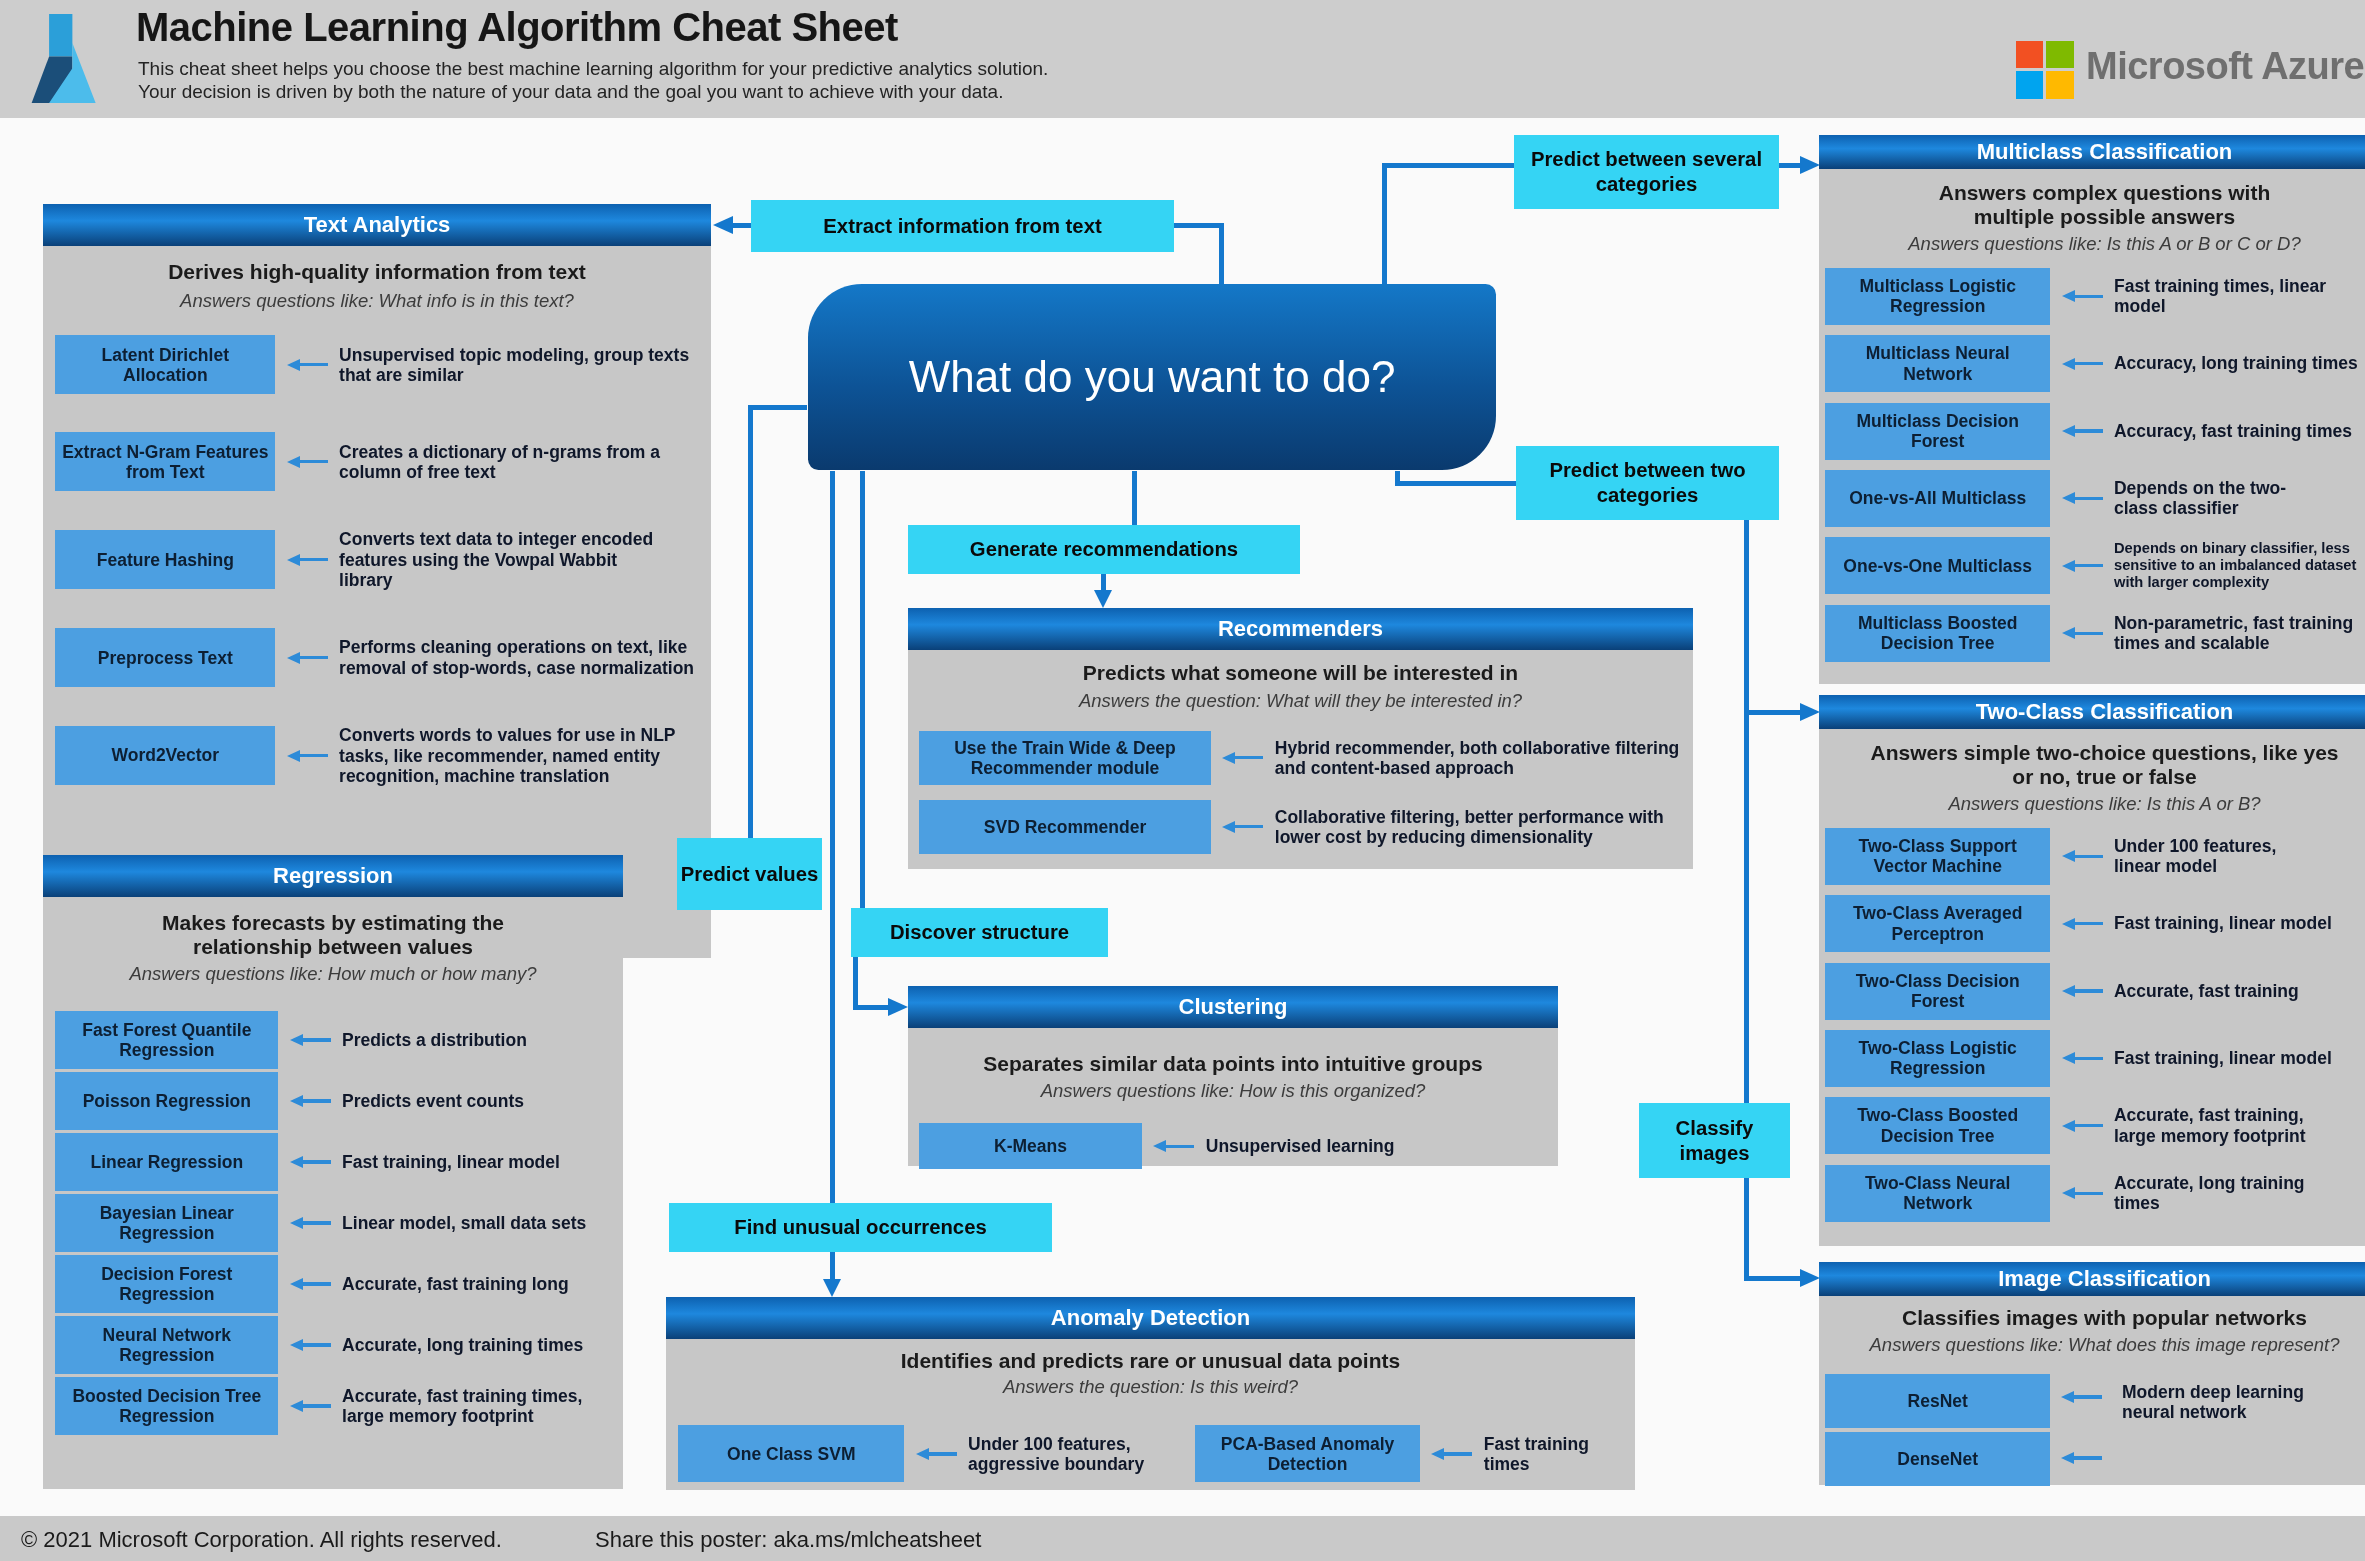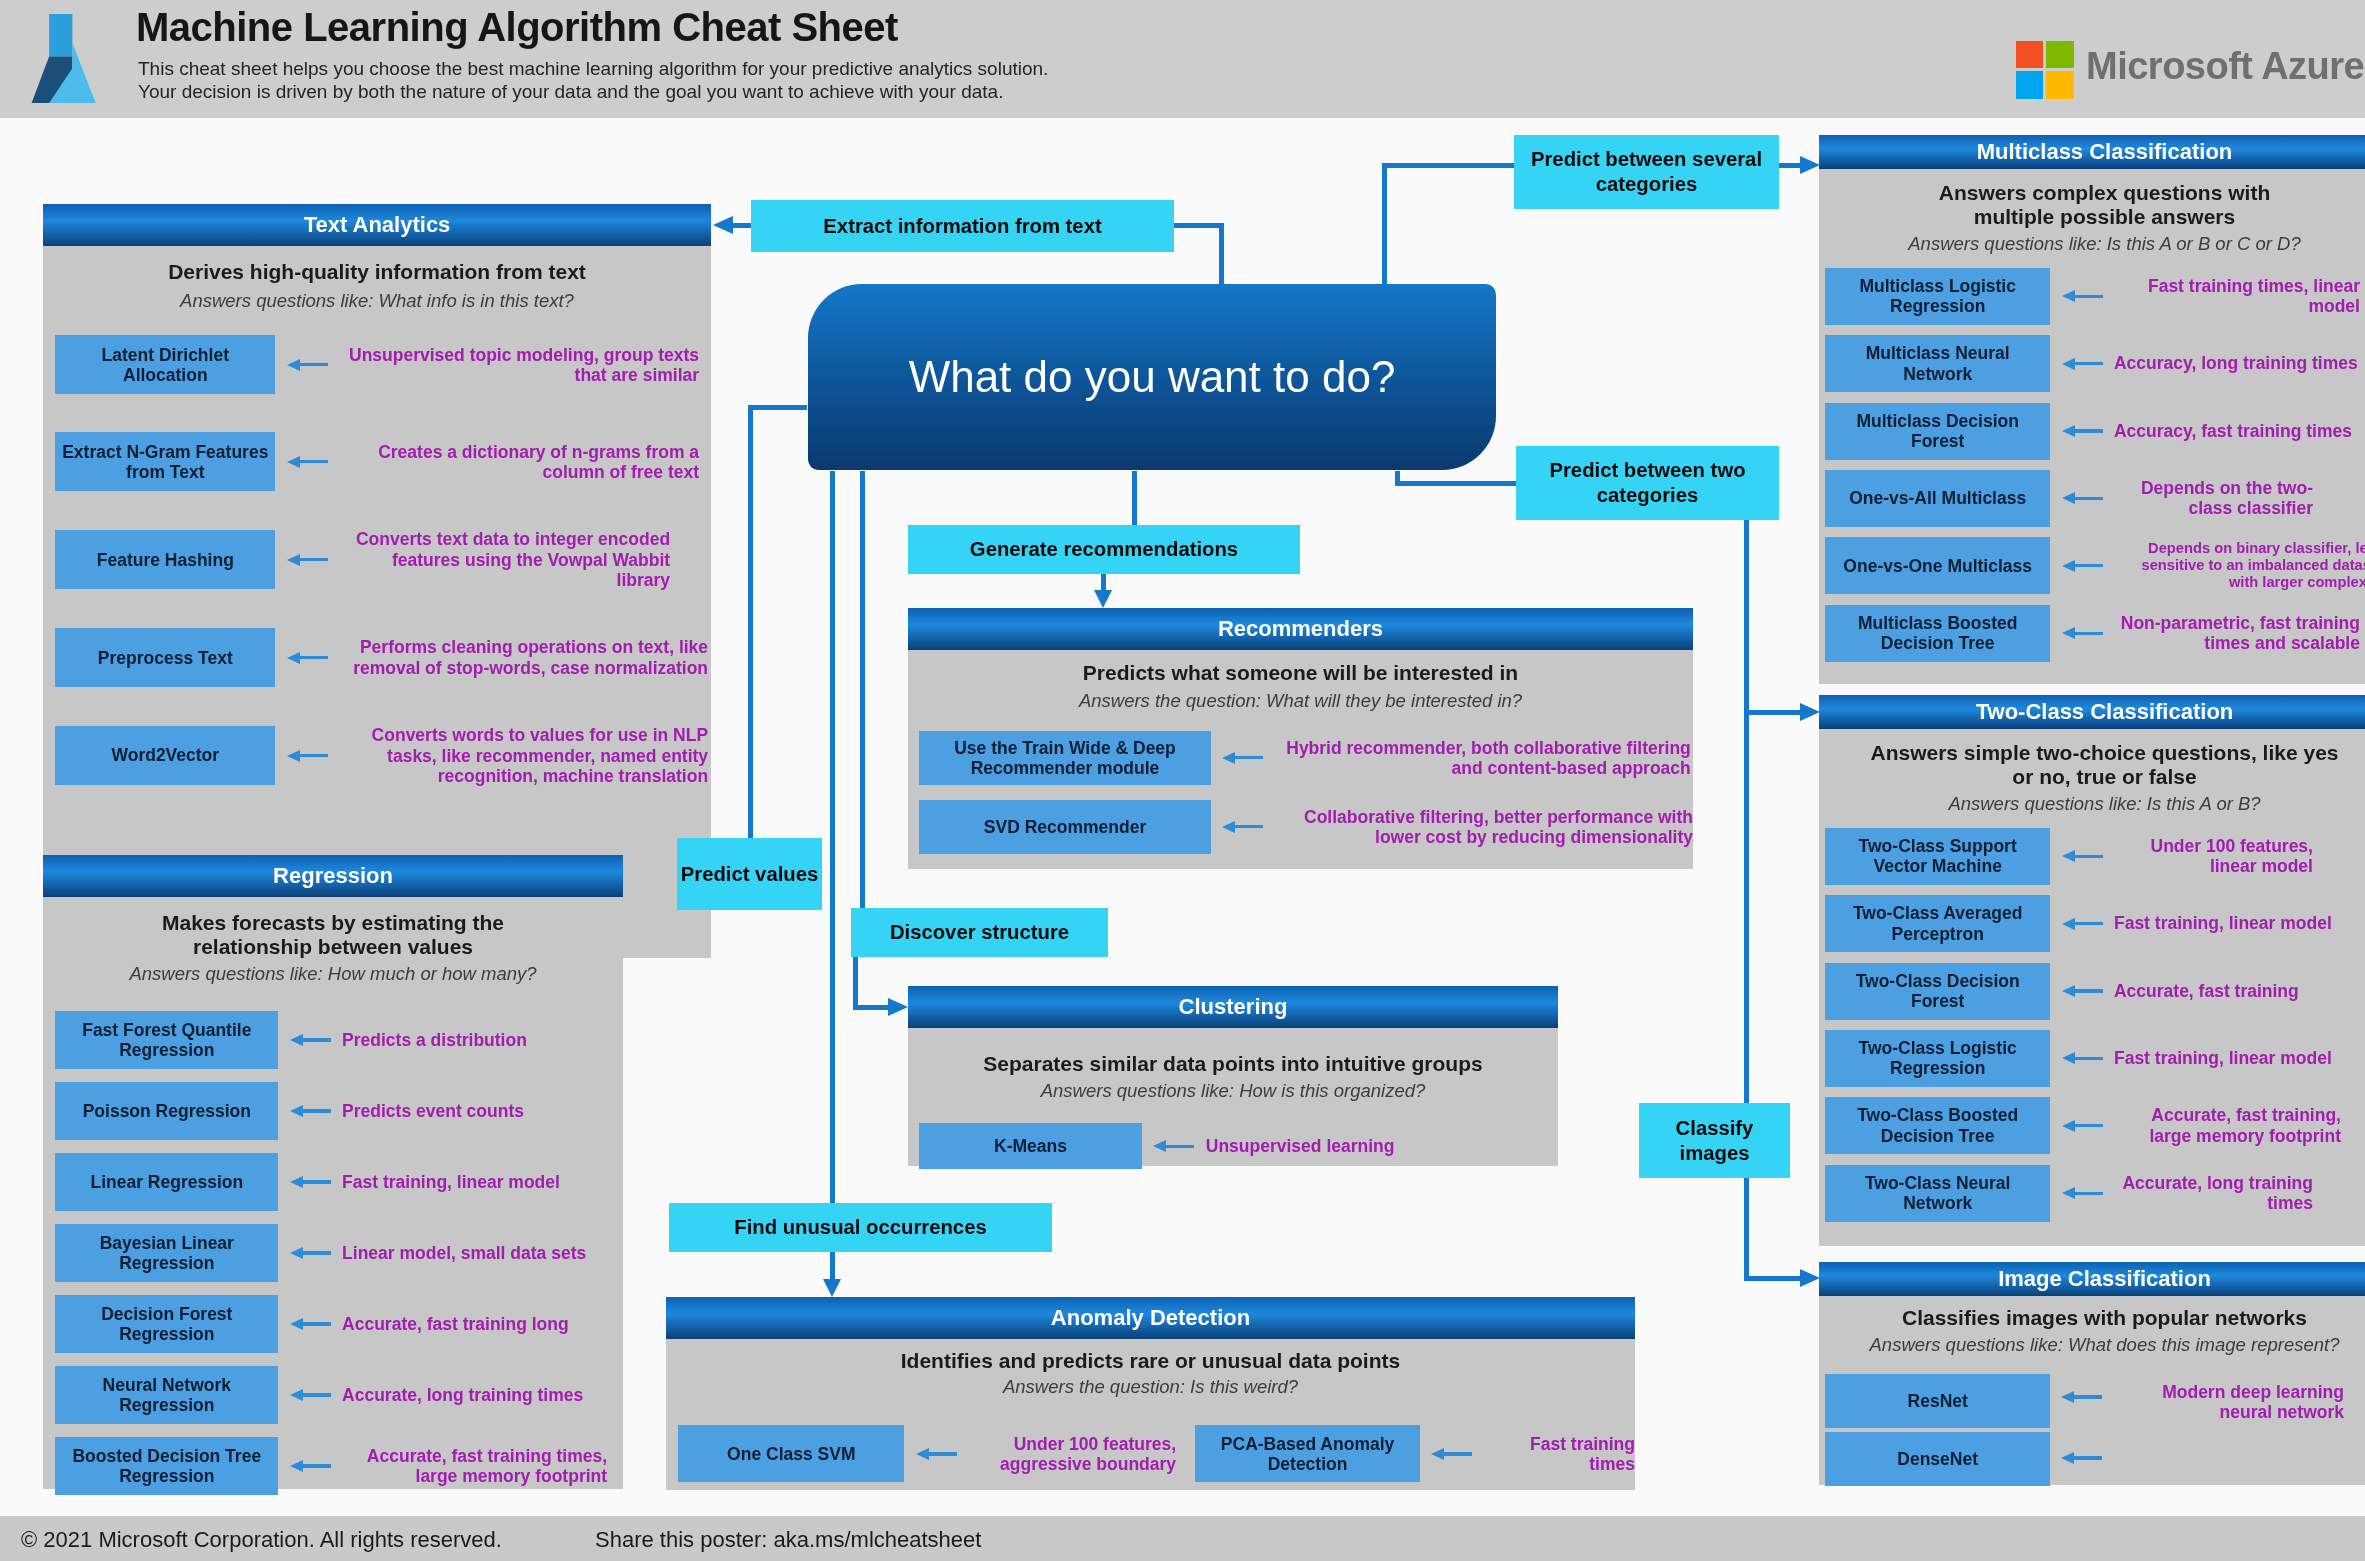--- a/index.html
+++ b/index.html
@@ -41,21 +41,21 @@
   .pdb{font-weight:bold;font-size:21px;color:#1b1b1b;text-align:center;line-height:1.13;margin:0 auto;}
   .pdi{font-style:italic;font-size:18.5px;color:#3c3c3c;text-align:center;margin:0 auto;}
   .rows{display:flex;flex-direction:column;}
   .row{display:flex;align-items:center;column-gap:11.4px;}
   .ibox{background:#4c9fe1;color:#0d1f33;font-weight:bold;font-size:17.5px;line-height:1.16;
         display:flex;align-items:center;justify-content:center;text-align:center;flex:none;
         width:var(--bw);min-height:var(--bh);padding:1.9px 4.7px;box-sizing:border-box;}
   .iarrow{display:flex;align-items:center;width:41px;flex:none;}
   .iarrow .hd{width:0;height:0;border-top:6.2px solid transparent;border-bottom:6.2px solid transparent;border-right:13.2px solid #2d8bd8;}
   .iarrow .sh{height:3.3px;background:#2d8bd8;flex:1;}
-  .idesc{font-weight:bold;font-size:17.5px;color:#a21caf;line-height:1.16;text-align:right;}
+  .idesc{font-weight:bold;font-size:17.5px;color:#0f172a;line-height:1.16;}
   .idesc.small{font-size:14.7px;}
   .img-area{position:relative;}
 </style>
 </head>
 <body>
 
 <div class="sheet">
 
   <div class="band top"></div>
   <svg class="azlogo" viewBox="0 0 100 100">
@@ -371,21 +371,21 @@
         </div>
       </div>
     </div>
   </div>
 
   <div class="panel" style="left:43px;top:855px;width:580px;height:634px;--bw:223px;--bh:58px">
     <div class="phead" style="height:42px">Regression</div>
     <div class="pbody" style="top:42px">
       <div class="pdb" style="padding-top:14px;max-width:388px">Makes forecasts by estimating the relationship between values</div>
       <div class="pdi" style="padding-top:4.7px">Answers questions like: How much or how many?</div>
-      <div class="rows" style="margin:26px 0 0 12.3px;row-gap:13px">
+      <div class="rows" style="margin:26px 0 0 12.3px;row-gap:3px">
         <div class="row">
           <div class="ibox">Fast Forest Quantile Regression</div>
           <div class="iarrow">
               <i class="hd"></i>
               <i class="sh"></i>
             </div>
           <div class="idesc" style="max-width:284px">Predicts a distribution</div>
         </div>
         <div class="row">
           <div class="ibox">Poisson Regression</div>

